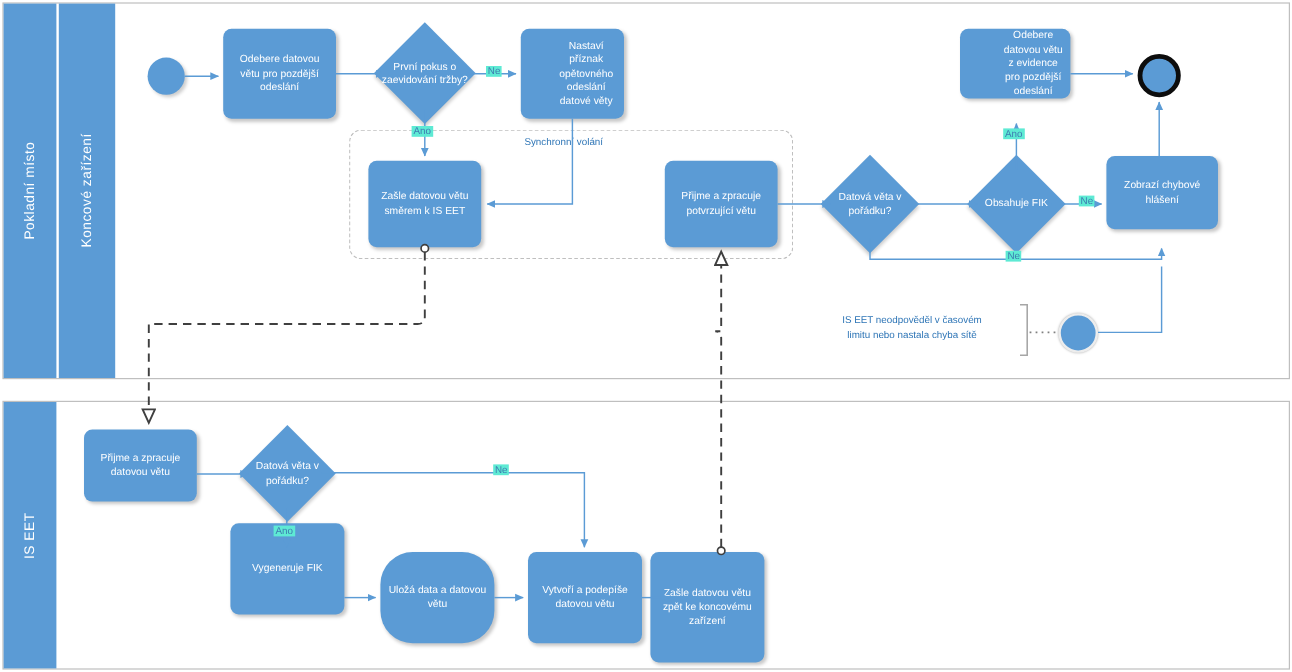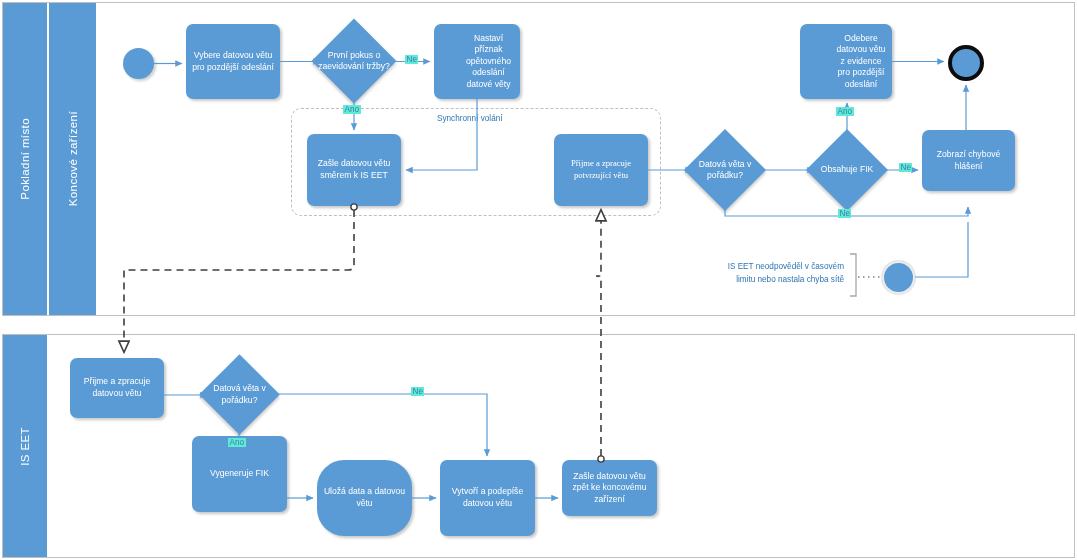--- a/index.html
+++ b/index.html
@@ -31,21 +31,21 @@
   .ev-end{position:absolute;border-radius:50%;background:#5B9BD5;border:4px solid #0d0d0d;
           box-sizing:border-box;}
   .ev-bnd{position:absolute;border-radius:50%;background:#5B9BD5;border:2.5px solid #EDEDED;
           box-sizing:border-box;box-shadow:0 0 2px rgba(0,0,0,.35);}
 
   .subproc{position:absolute;border:1.2px dashed #BFBFBF;border-radius:10px;box-sizing:border-box;}
 
   .edge-lbl{position:absolute;color:#3E7CB1;font-size:8.2px;background:#5eead4;
             padding:0 1.5px;white-space:nowrap;}
   .callout{position:absolute;color:#2E75B6;font-size:8.2px;line-height:13px;
-           text-align:right;white-space:nowrap;}
+           text-align:center;white-space:nowrap;}
   .note-lbl{position:absolute;color:#2E75B6;font-size:8.2px;white-space:nowrap;}
 </style>
 </head>
 <body>
 
 <div id="canvas">
 
   <div class="pool" style="left:2px;top:2px;width:1073px;height:314px;"></div>
   <div class="lane-hdr" style="left:3px;top:3px;width:44px;height:312px;">
     <span>Pokladní místo</span>
@@ -57,44 +57,44 @@
   <div class="pool" style="left:2px;top:334px;width:1073px;height:224px;"></div>
   <div class="lane-hdr" style="left:3px;top:335px;width:44px;height:222px;">
     <span>IS EET</span>
   </div>
 
   <div class="subproc" style="left:291px;top:108px;width:370px;height:108px;"></div>
   <div class="note-lbl" style="left:437px;top:114px;">Synchronní volání</div>
 
   <div class="ev-start" style="left:123px;top:48px;width:31px;height:31px;"></div>
 
-  <div class="task" style="left:186px;top:24px;width:94px;height:75px;">Vybere datovou větu pro pozdější odeslání</div>
+  <div class="task" style="left:186px;top:24px;width:94px;height:75px;">Odebere datovou větu pro pozdější odeslání</div>
 
   <div class="gw" style="left:324px;top:31px;width:60px;height:60px;">
     <div class="dia"></div>
     <div class="lbl">První pokus o zaevidování tržby?</div>
   </div>
 
   <div class="task" style="left:434px;top:24px;width:86px;height:75px;padding-left:28px;">Nastaví příznak opětovného odeslání datové věty</div>
 
   <div class="task" style="left:307px;top:134px;width:94px;height:72px;">Zašle datovou větu směrem k IS EET</div>
 
-  <div class="task" style="left:554px;top:134px;width:94px;height:72px;font-family:Liberation Serif, serif;">Přijme a zpracuje potvrzující větu</div>
+  <div class="task" style="left:554px;top:134px;width:94px;height:72px;">Přijme a zpracuje potvrzující větu</div>
 
   <div class="gw" style="left:696px;top:141px;width:58px;height:58px;">
     <div class="dia"></div>
     <div class="lbl">Datová věta v pořádku?</div>
   </div>
 
   <div class="gw" style="left:818px;top:141px;width:58px;height:58px;">
     <div class="dia"></div>
     <div class="lbl">Obsahuje FIK</div>
   </div>
 
-  <div class="task" style="left:800px;top:24px;width:92px;height:75px;padding-left:35px;">Odebere datovou větu z evidence pro pozdější odeslání</div>
+  <div class="task" style="left:800px;top:24px;width:92px;height:58px;padding-left:35px;">Odebere datovou větu z evidence pro pozdější odeslání</div>
 
   <div class="task" style="left:922px;top:130px;width:93px;height:61px;">Zobrazí chybové hlášení</div>
 
   <div class="ev-end" style="left:948px;top:45px;width:36px;height:36px;"></div>
 
   <div class="ev-bnd" style="left:882px;top:261px;width:33px;height:33px;"></div>
 
   <div class="callout" style="left:676px;top:260px;width:168px;">
     <div>IS EET neodpověděl v časovém</div>
     <div>limitu nebo nastala chyba sítě</div>
@@ -103,21 +103,21 @@
   <div class="task" style="left:70px;top:358px;width:94px;height:60px;">Přijme a zpracuje datovou větu</div>
 
   <div class="gw" style="left:211px;top:366px;width:57px;height:57px;">
     <div class="dia"></div>
     <div class="lbl">Datová věta v pořádku?</div>
   </div>
 
   <div class="task" style="left:192px;top:436px;width:95px;height:76px;">Vygeneruje FIK</div>
   <div class="task" style="left:317px;top:460px;width:95px;height:76px;border-radius:27px;">Uložá data a datovou větu</div>
   <div class="task" style="left:440px;top:460px;width:95px;height:76px;">Vytvoří a podepíše datovou větu</div>
-  <div class="task" style="left:562px;top:460px;width:95px;height:56px;">Zašle datovou větu zpět ke koncovému zařízení</div>
+  <div class="task" style="left:542px;top:460px;width:95px;height:92px;">Zašle datovou větu zpět ke koncovému zařízení</div>
 
   <svg class="layer">
     <defs>
       <marker id="ah" markerWidth="7" markerHeight="7" refX="5.6" refY="3" orient="auto">
         <path d="M0,0.3 L6,3 L0,5.7 Z" fill="#5B9BD5"></path>
       </marker>
       <marker id="ahOpen" markerWidth="9" markerHeight="9" refX="7.4" refY="4" orient="auto">
         <path d="M0.6,0.8 L7.6,4 L0.6,7.2 Z" fill="#ffffff" stroke="#3F3F3F" stroke-width="1"></path>
       </marker>
     </defs>

